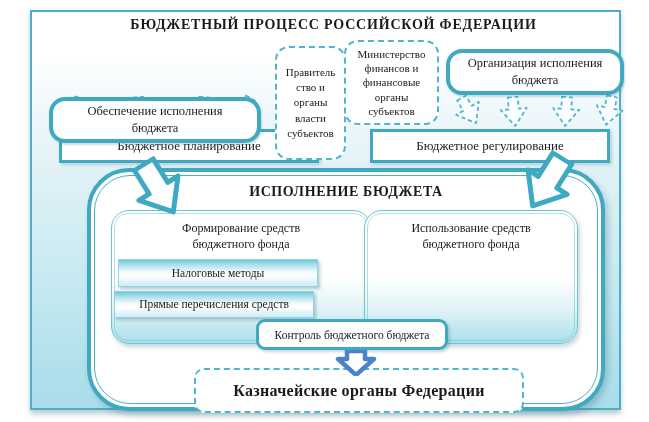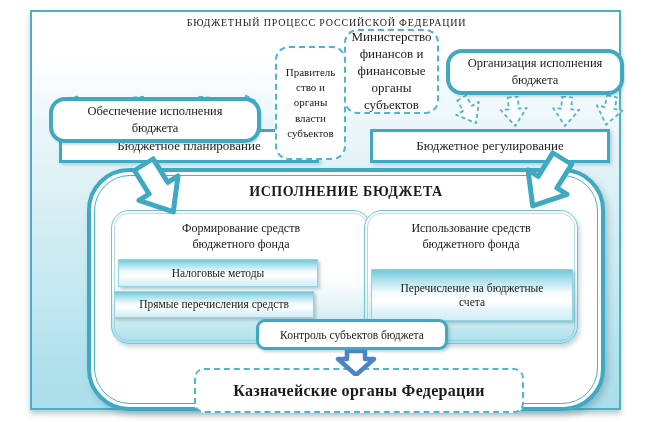--- a/index.html
+++ b/index.html
@@ -8,22 +8,22 @@
     font-family:"Liberation Serif","DejaVu Serif",serif;color:#1b1b1b;
     background:#fff;
   }
   .frame{
     position:absolute;left:30px;top:10px;width:591px;height:400px;
     border:2px solid #4aafc7;box-sizing:border-box;
     background:linear-gradient(180deg,#ffffff 0%,#ffffff 11%,#f0f8fb 24%,#dcf0f5 45%,#c3e8f1 72%,#b0e0ec 90%,#aadeea 100%);
     box-shadow:0 4px 5px rgba(130,165,175,0.55);
   }
   .ttl{
-    position:absolute;left:1px;top:5px;width:100%;text-align:center;
-    font-weight:normal;font-size:10px;letter-spacing:0.8px;
+    position:absolute;left:8px;top:5px;width:100%;text-align:center;
+    font-weight:bold;font-size:14px;letter-spacing:0.8px;
   }
   .box{
     position:absolute;box-sizing:border-box;background:#fff;
     display:flex;align-items:center;justify-content:center;text-align:center;
     white-space:pre-line;
   }
   .solidbox{
     border:4px solid #3fa9c2;border-radius:16px;font-size:12.5px;line-height:1.35;
     box-shadow:1px 2px 2px rgba(80,130,145,0.25);
   }
@@ -92,21 +92,21 @@
 
     <div class="box solidbox z2" style="left:17px;top:37px;width:212px;height:46px;margin-top:48px;">Обеспечение исполнения
 бюджета</div>
 
     <div class="box dashbox z4" style="left:232px;top:34px;width:71px;height:114px;font-size:11px;margin-left:11px;">Правитель
 ство и
 органы
 власти
 субъектов</div>
 
-    <div class="box dashbox z4" style="left:312px;top:17px;width:95px;height:85px;font-size:13px;line-height:1.3;">Министерство
+    <div class="box dashbox z4" style="left:312px;top:28px;width:95px;height:85px;font-size:11px;line-height:1.3;">Министерство
 финансов и
 финансовые
 органы
 субъектов</div>
 
     <div class="box solidbox z2" style="left:414px;top:37px;width:178px;height:46px;">Организация исполнения
 бюджета</div>
 
     <svg class="flow-arrow" style="left:28px;top:84px;transform:rotate(-10deg);" viewBox="0 0 30 32">
       <path d="M10 1 L20 1 L20 13 L28 13 L15 30 L2 13 L10 13 Z" fill="#ffffff" fill-opacity="0.7" stroke="#4db6ce" stroke-width="1.8" stroke-dasharray="4 3" stroke-linejoin="round"></path>
@@ -150,25 +150,23 @@
       <div class="innerbox" style="left:20px;top:38px;width:260px;height:134px;">
         <div class="inner-title">Формирование средств
 бюджетного фонда</div>
         <div class="glossy" style="left:6px;top:48px;width:200px;height:28px;">Налоговые методы</div>
         <div class="glossy" style="left:2px;top:80px;width:200px;height:27px;">Прямые перечисления средств</div>
       </div>
 
       <div class="innerbox" style="left:273px;top:38px;width:214px;height:134px;padding-left:44px;">
         <div class="inner-title">Использование средств
 бюджетного фонда</div>
-        <div class="glossy" style="left:6px;top:58px;width:202px;height:52px;">Перечисление на бюджетные
-счета</div>
       </div>
 
-      <div class="kontrol">Контроль субъектов бюджета</div>
+      <div class="kontrol">Контроль бюджетного бюджета</div>
 
       <svg class="bluearrow" viewBox="0 0 44 26">
         <path d="M13 1 L31 1 L31 9 L40 9 L22 25 L4 9 L13 9 Z" fill="#ffffff" stroke="#4b84c6" stroke-width="4.5" stroke-linejoin="round"></path>
       </svg>
 
       <div class="treasury">Казначейские органы Федерации</div>
     </div>
 
   </div>
 </div>

